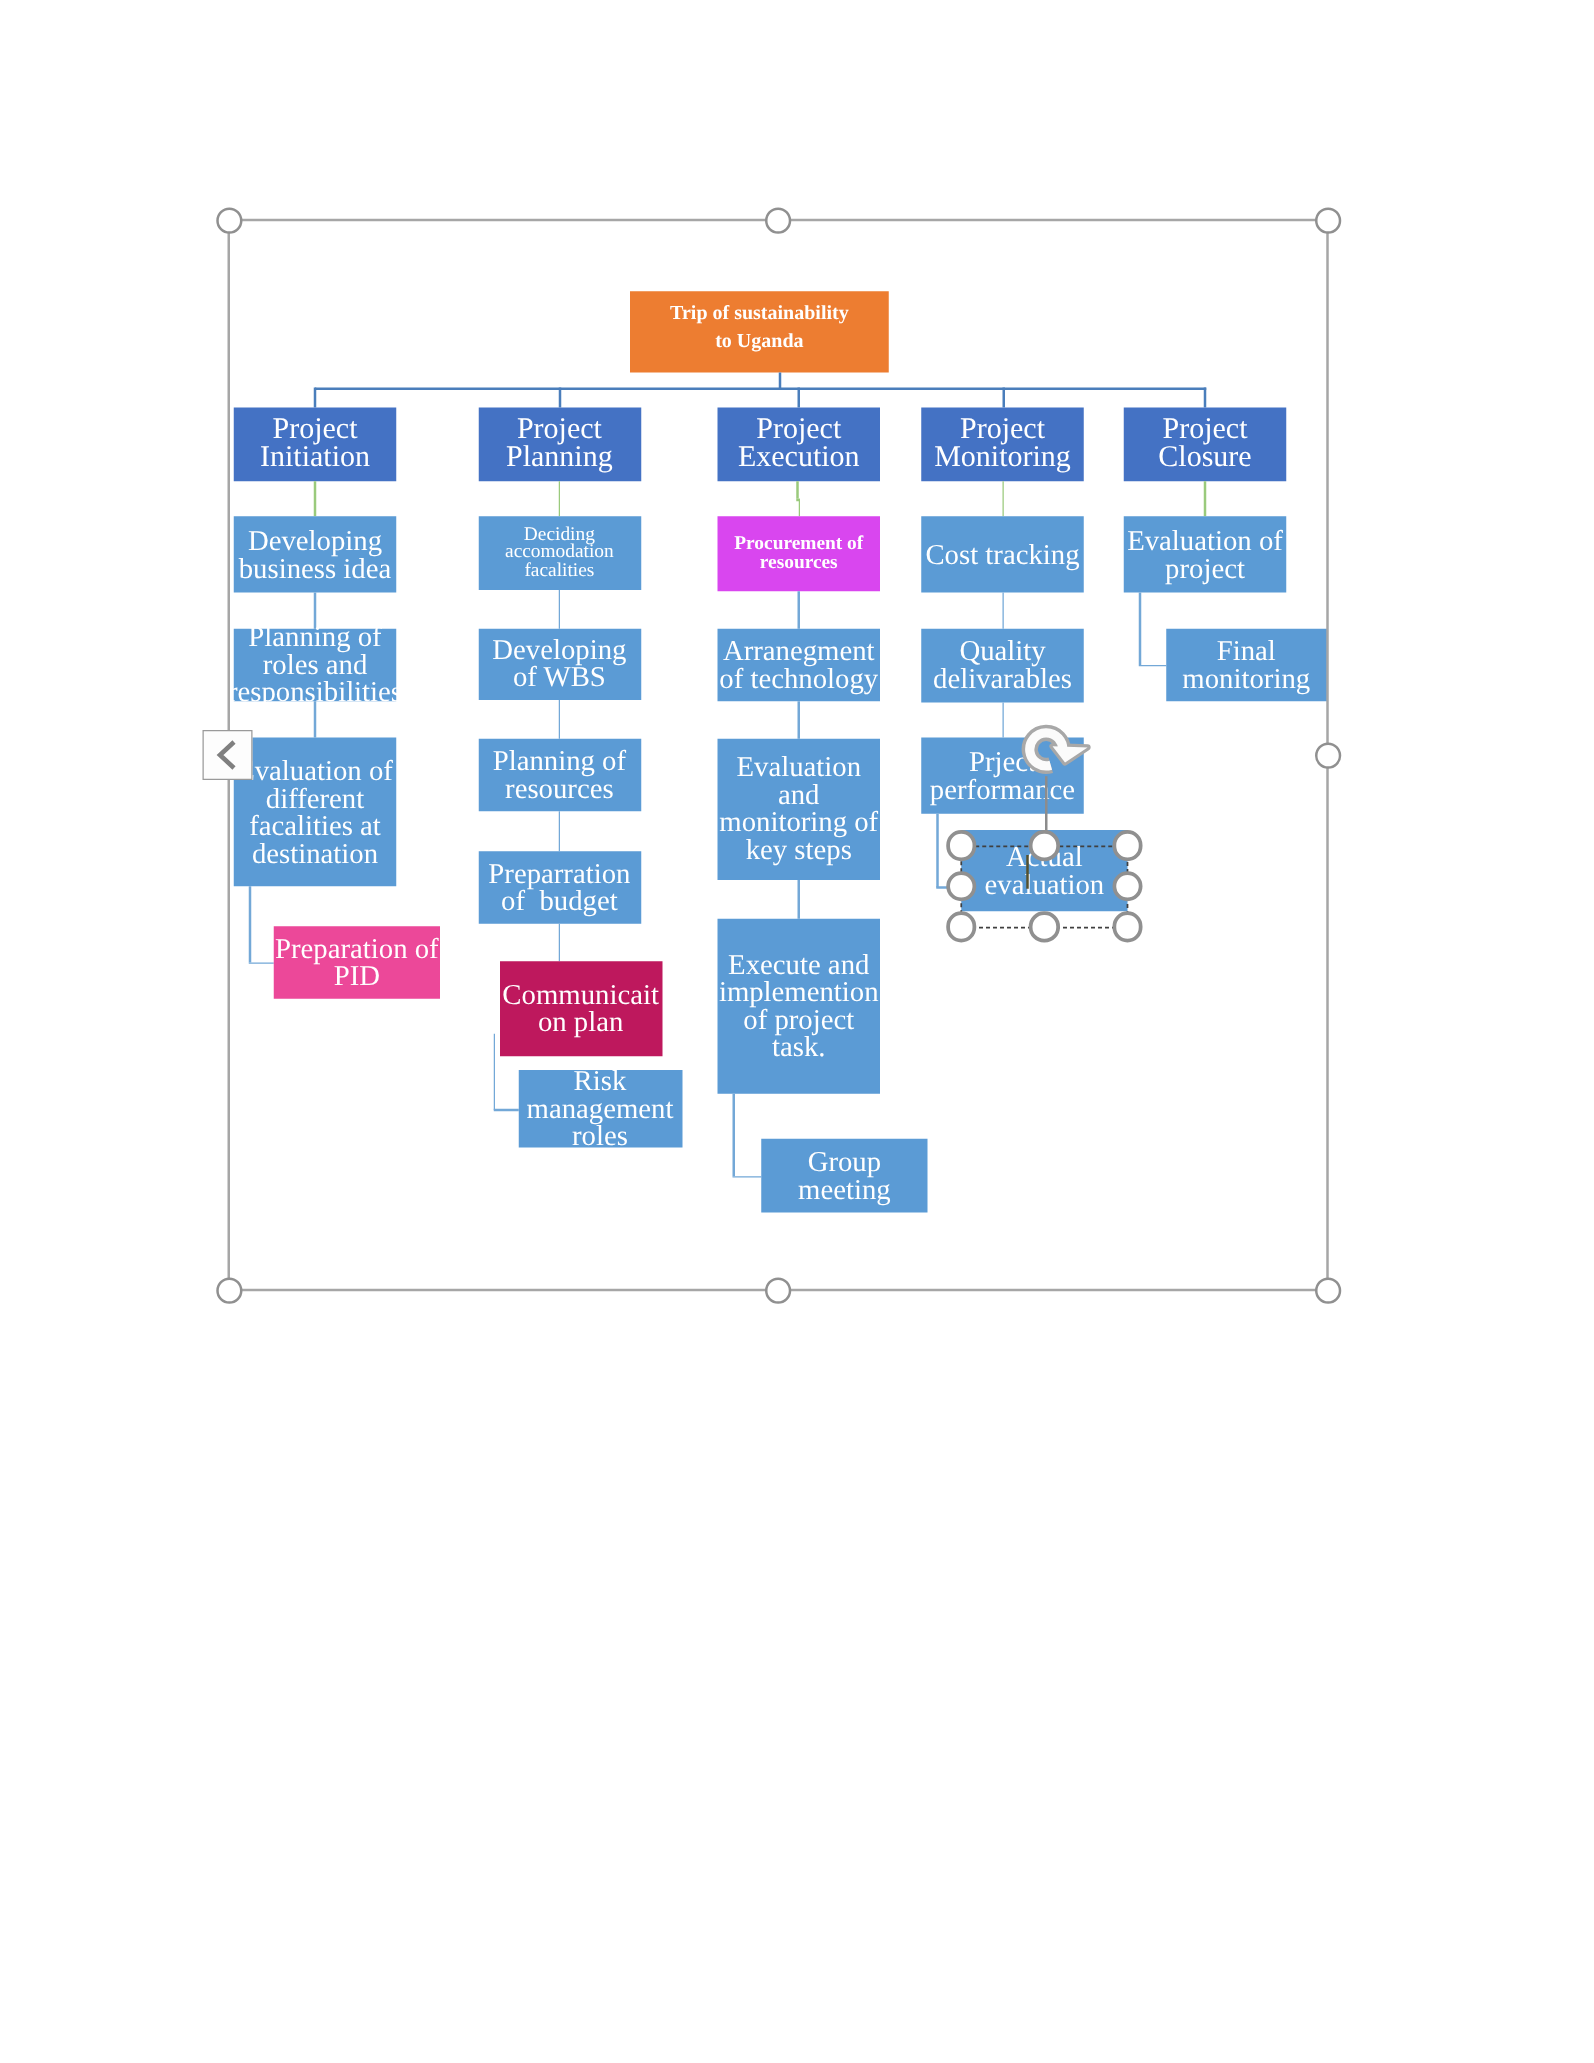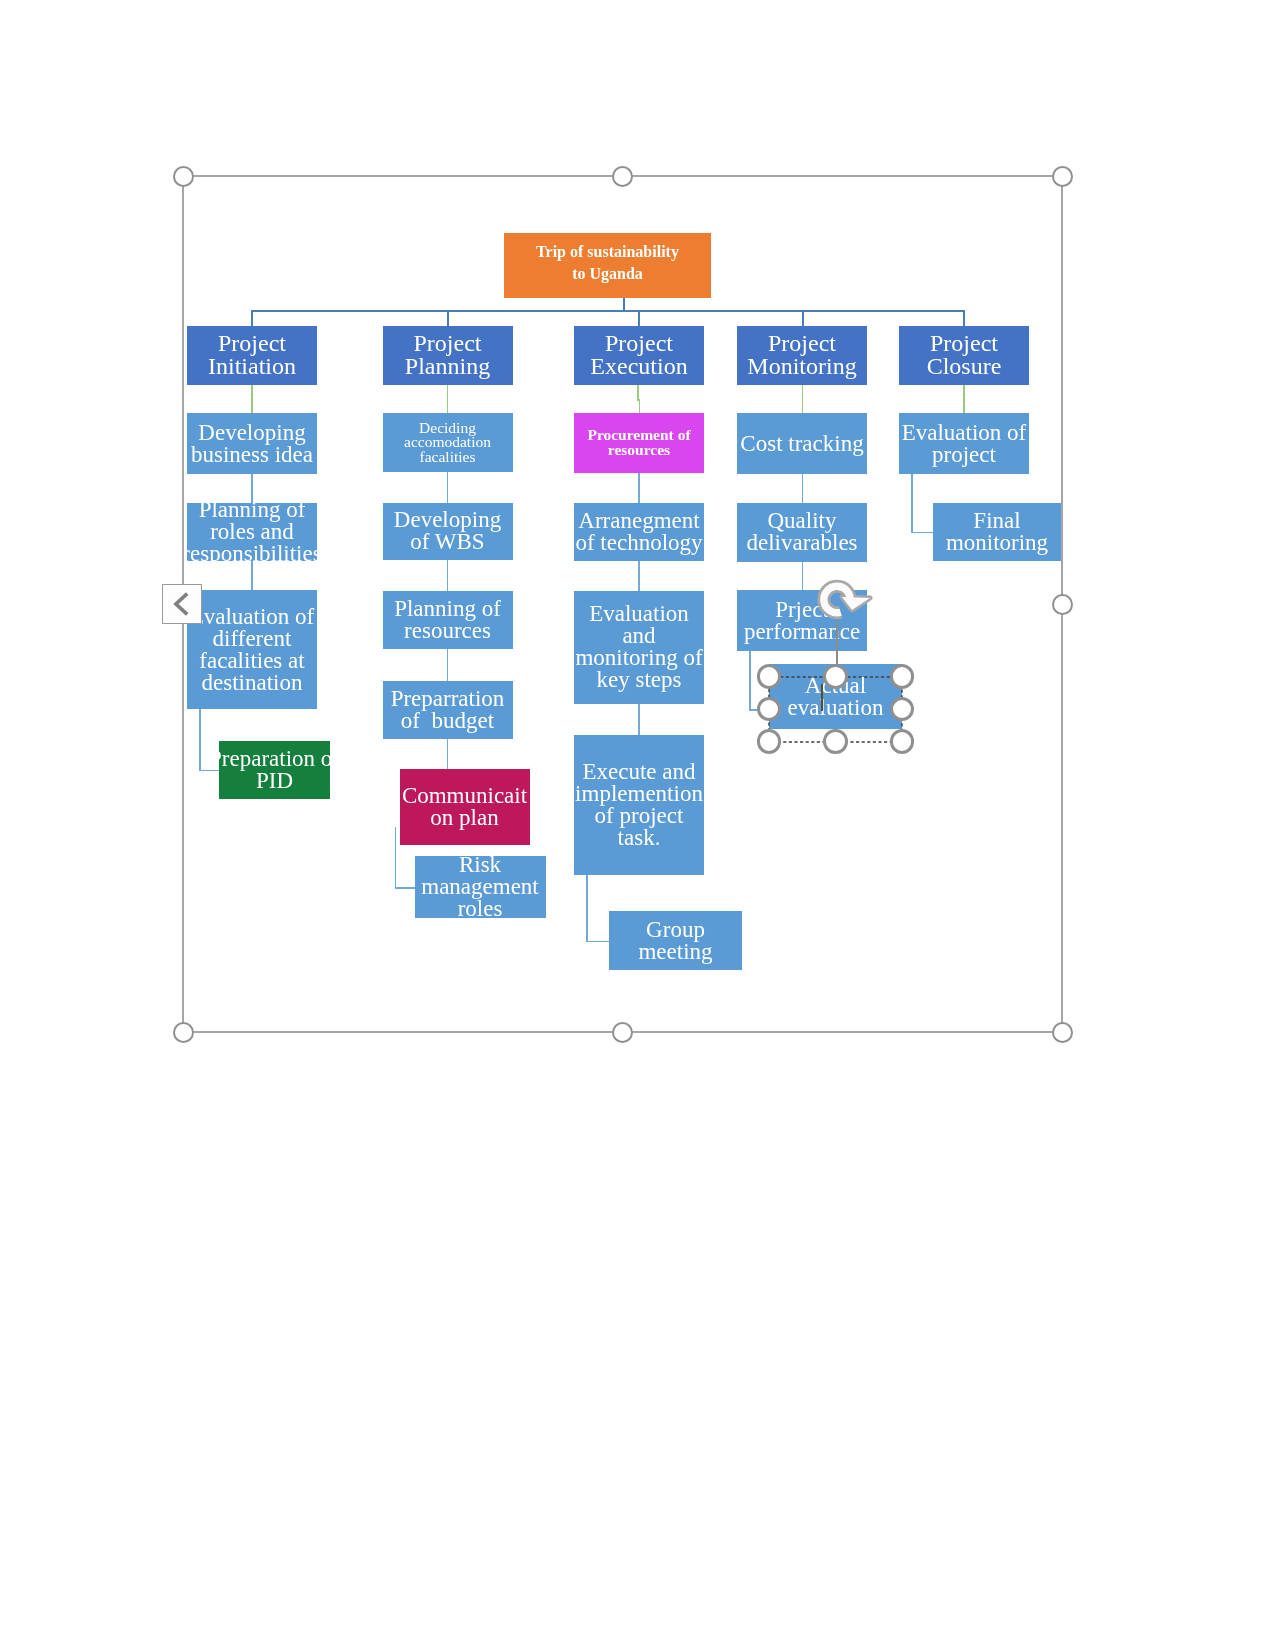--- a/index.html
+++ b/index.html
@@ -48,21 +48,21 @@
     </div>
     <div class="conn" style="left: 251px; top: 560.5px; width: 1.8px; height: 29.5px; background: rgb(115, 168, 215);"></div>
     <div class="node" style="left: 187px; top: 590px; width: 130px; height: 119px; background: rgb(91, 155, 213);">
       <span class="txt" style="font-size: 23px; line-height: 22px;">Evaluation of
 different
 facalities at
 destination</span>
     </div>
     <div class="conn" style="left: 199px; top: 709px; width: 1.7px; height: 61.4px; background: rgb(115, 168, 215);"></div>
     <div class="conn" style="left: 199px; top: 769.5px; width: 20px; height: 1.7px; background: rgb(115, 168, 215);"></div>
-    <div class="node" style="left: 219px; top: 740.5px; width: 111px; height: 58px; background: #15803d;">
+    <div class="node" style="left: 219px; top: 740.5px; width: 133px; height: 58px; background: #ec4899;">
       <span class="txt" style="font-size: 23px; line-height: 22px;">Preparation of
 PID</span>
     </div>
     <div class="conn" style="left: 446.5px; top: 310px; width: 2px; height: 15.5px; background: rgb(74, 126, 187);"></div>
     <div class="node" style="left: 382.5px; top: 325.5px; width: 130px; height: 59px; background: rgb(68, 114, 196);">
       <span class="txt" style="font-size: 24px; line-height: 22.9px;">Project
 Planning</span>
     </div>
     <div class="conn" style="left: 446.5px; top: 384.5px; width: 1.8px; height: 28.5px; background: rgb(154, 202, 124);"></div>
     <div class="node" style="left: 382.5px; top: 413px; width: 130px; height: 59px; background: rgb(91, 155, 213);">

